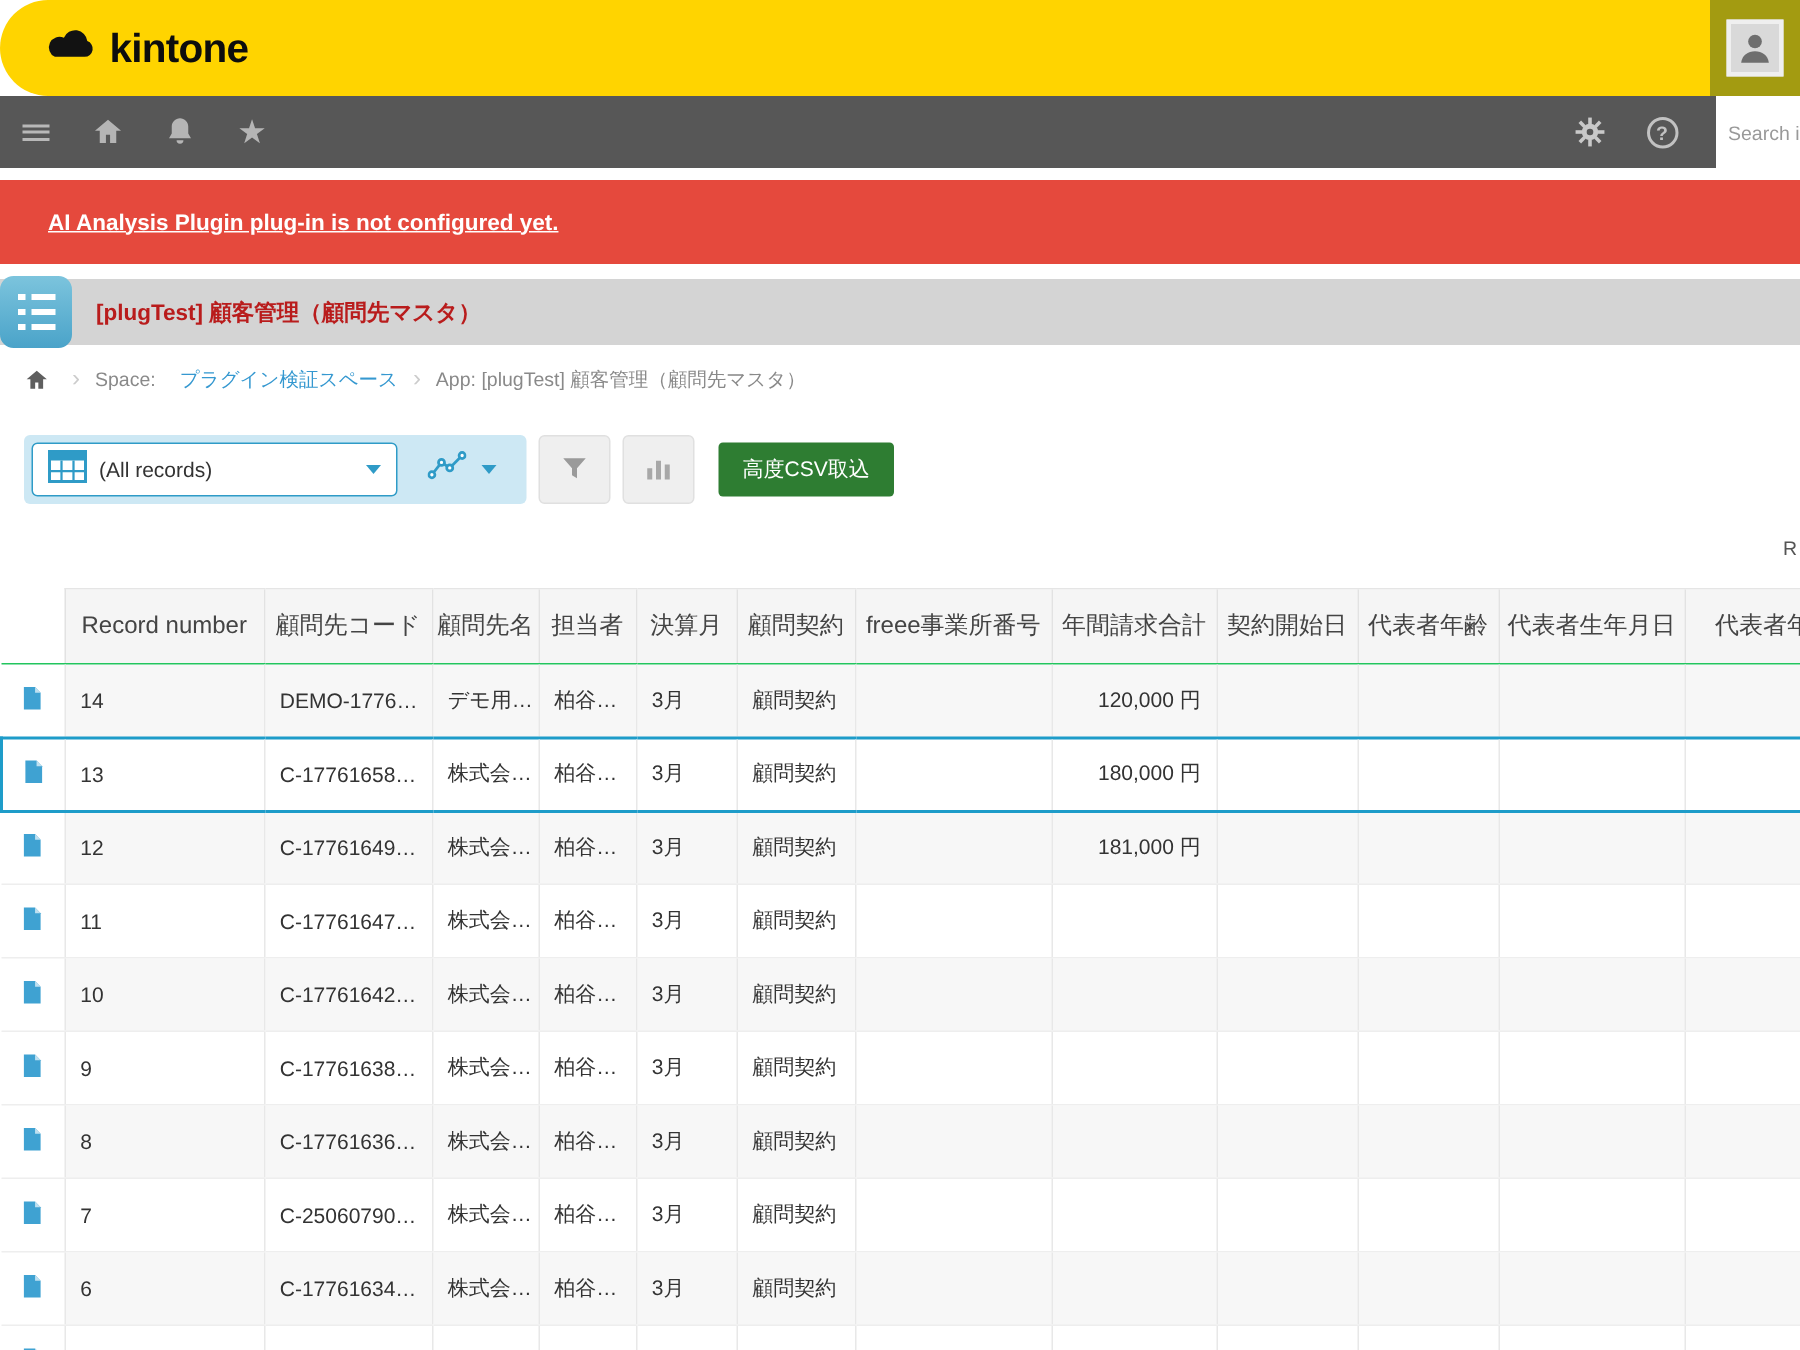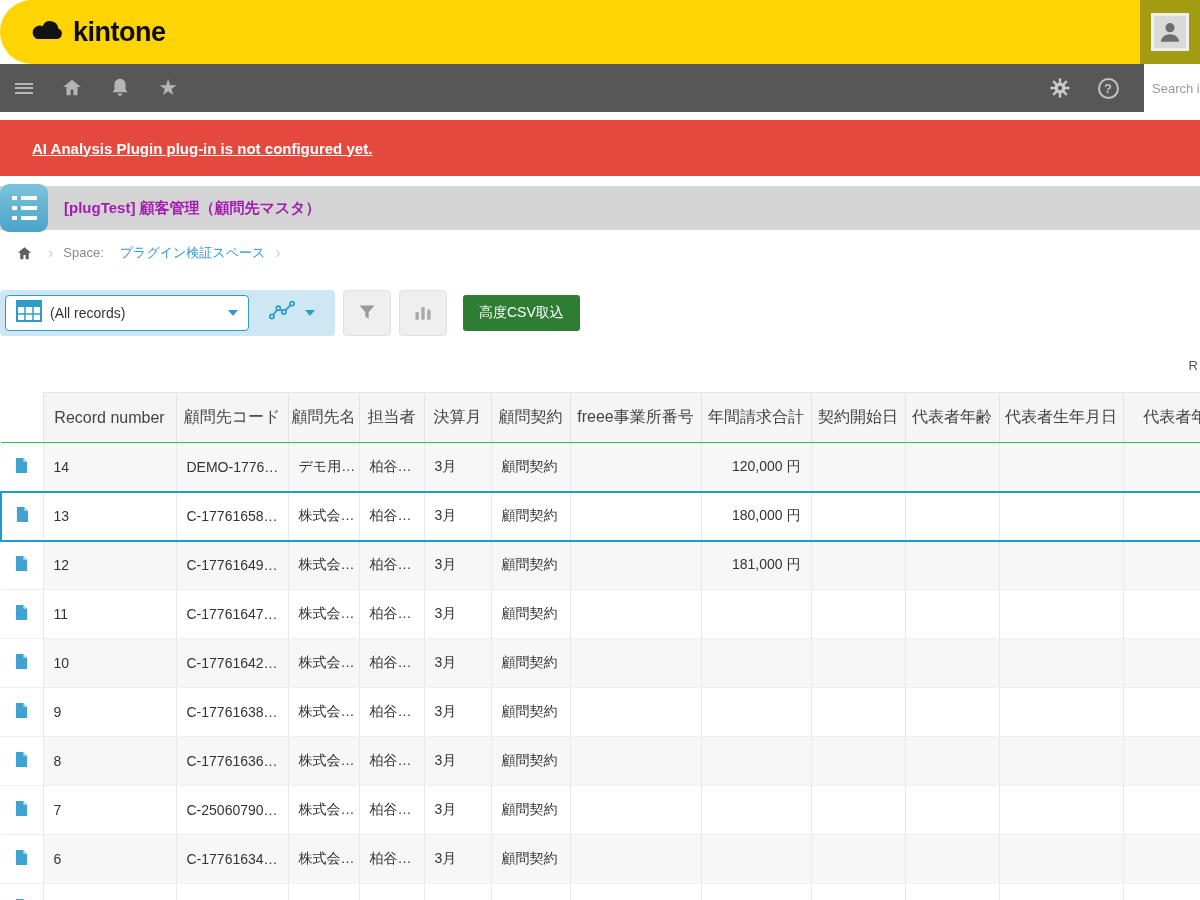--- a/index.html
+++ b/index.html
@@ -27,30 +27,30 @@
   .nav-search { width: 56px; height: 48px; background: #fff; margin-left: 12px; display: flex; align-items: center; padding-left: 8px; overflow: hidden; cursor: text; }
   .nav-search span { color: #999; font-size: 13px; white-space: nowrap; }
 
   
   .banner { margin-top: 8px; height: 56px; background: var(--banner-red, #e5493d); display: flex; align-items: center; padding-left: 32px; }
   .banner-link { color: #fff; font-weight: bold; font-size: 15px; text-decoration: underline; cursor: pointer; }
 
   
   .app-bar { margin-top: 10px; height: 44px; background: #d4d4d4; display: flex; align-items: center; position: relative; }
   .app-icon { position: absolute; left: 0; top: -2px; width: 48px; height: 48px; cursor: pointer; }
-  .app-title { margin: 0 0 0 64px; font-size: 15px; font-weight: bold; color: #a21caf; }
+  .app-title { margin: 0 0 0 64px; font-size: 15px; font-weight: bold; color: #b91c1c; }
 
   
   .breadcrumb { height: 46px; display: flex; align-items: center; padding-left: 10px; font-size: 13px; color: #898989; background: #fff; }
   .crumb-home { width: 28px; display: flex; justify-content: center; cursor: pointer; }
   .crumb-sep { color: #ccc; font-size: 16px; margin: 0 10px; }
   .crumb-link { color: var(--link-blue, #3598d0); text-decoration: none; cursor: pointer; margin-left: 16px; }
 
   
-  .toolbar { margin-top: 12px; display: flex; align-items: center; height: 50px; }
+  .toolbar { margin-top: 12px; display: flex; align-items: center; padding-left: 16px; height: 50px; }
   .view-group { display: flex; align-items: center; background: #cde8f4; border-radius: 4px; height: 46px; }
   .view-select { display: flex; align-items: center; gap: 8px; background: #fff; border: 1px solid var(--accent-blue, #2f9bc7); border-radius: 4px; height: 36px; width: 244px; margin-left: 5px; padding: 0 10px; cursor: pointer; }
   .view-label { font-size: 14px; color: #333; }
   .chev { width: 0; height: 0; border-left: 5px solid transparent; border-right: 5px solid transparent; border-top: 6px solid var(--accent-blue, #2f9bc7); }
   .view-select .chev { margin-left: auto; }
   .graph-select { display: flex; align-items: center; justify-content: center; gap: 10px; width: 86px; height: 46px; cursor: pointer; }
   .tool-btn { width: 48px; height: 46px; background: #efefef; border: 1px solid #e0e0e0; border-radius: 4px; margin-left: 8px; display: flex; align-items: center; justify-content: center; cursor: pointer; }
   .csv-btn { margin-left: 16px; height: 36px; padding: 0 16px; background: var(--button-green, #2e7d32); color: #fff; font-size: 14px; border: none; border-radius: 3px; cursor: pointer; font-family: inherit; }
 
   .records-info { margin-top: 20px; height: 18px; text-align: right; padding-right: 2px; font-size: 13px; color: #555; }
@@ -173,20 +173,21 @@
     <span class="crumb-home">
       <svg width="17" height="17" viewBox="0 0 24 24" fill="#5f5f5f">
           <path d="M12 3 2.5 11H6v9h4.5v-6h3v6H18v-9h3.5z"></path>
         </svg>
     </span>
     <span class="crumb-sep">›</span>
     <span>
       <span>Space:</span><a class="crumb-link">プラグイン検証スペース</a>
     </span>
     <span class="crumb-sep">›</span>
+    <span>App: [plugTest] 顧客管理（顧問先マスタ）</span>
   </div>
 
   <div class="toolbar">
     <div class="view-group">
       <div class="view-select">
         <span>
           <svg width="26" height="22" viewBox="0 0 26 22">
               <rect x="1" y="1" width="24" height="20" fill="#fff" stroke="#2f9bc7" stroke-width="2"></rect>
               <rect x="1" y="1" width="24" height="6" fill="#2f9bc7"></rect>
               <line x1="1" y1="14" x2="25" y2="14" stroke="#2f9bc7" stroke-width="1.5"></line>

